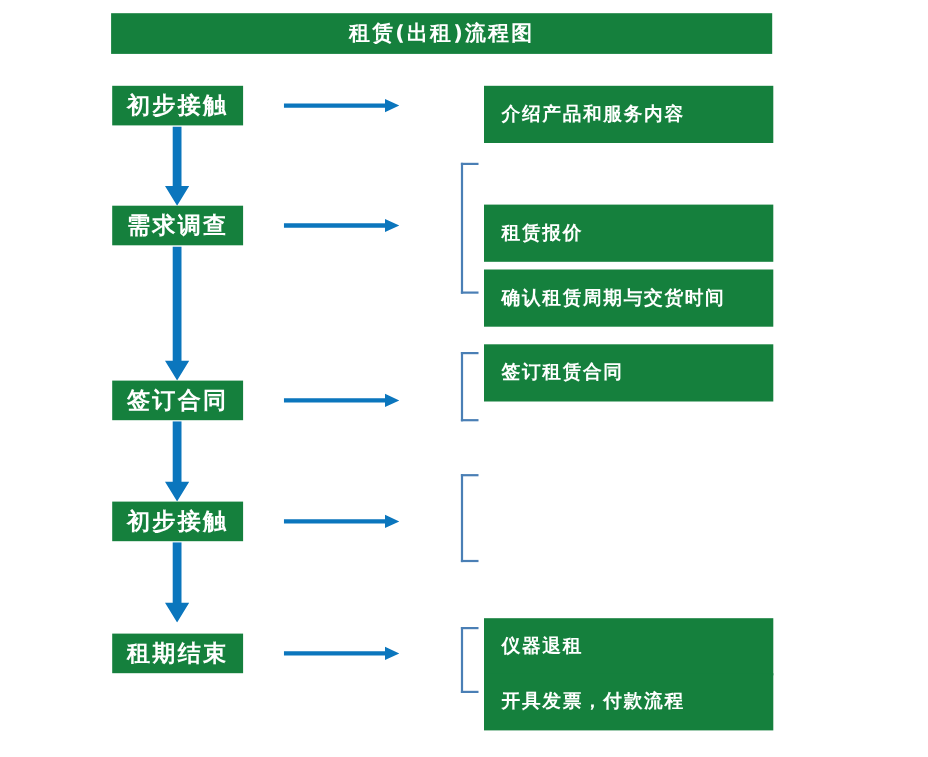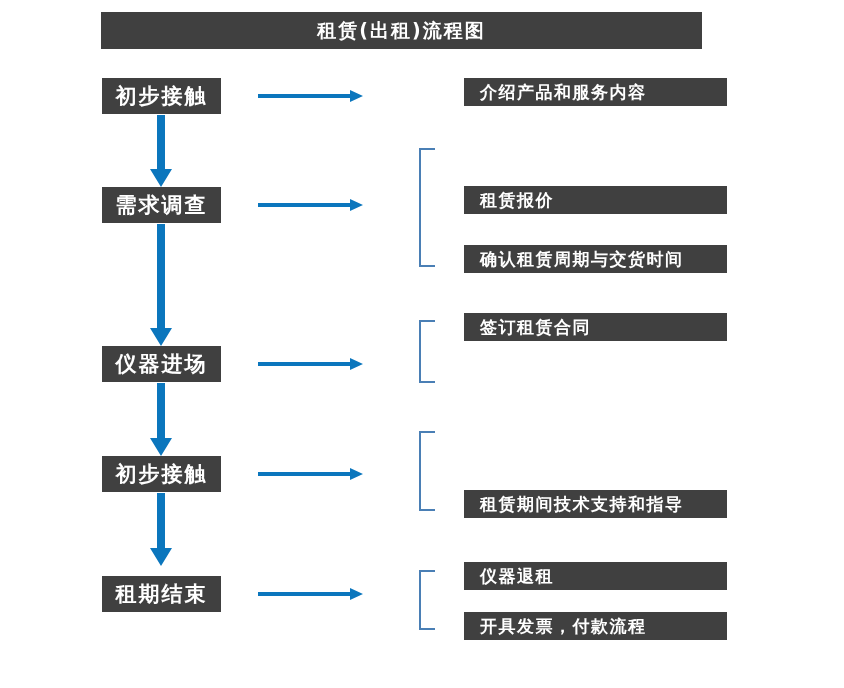--- a/index.html
+++ b/index.html
@@ -15,21 +15,21 @@
     overflow: hidden;
   }
   #canvas {
     position: absolute;
     left: 0; top: 0;
     width: 844px;
     height: 688px;
   }
   .box {
     position: absolute;
-    background: #404040;
+    background: #15803d;
     color: #ffffff;
     display: flex;
     align-items: center;
     box-sizing: border-box;
     font-weight: bold;
     letter-spacing: 1px;
     line-height: 1;
     white-space: nowrap;
   }
   .title-banner {
@@ -42,23 +42,23 @@
     letter-spacing: 2px;
   }
   .stage-box {
     width: 119px;
     height: 36px;
     justify-content: center;
     font-size: 21px;
     letter-spacing: 2px;
   }
   .task-box {
-    left: 464px;
+    left: 440px;
     width: 263px;
-    height: 28px;
+    height: 52px;
     justify-content: flex-start;
     padding-left: 16px;
     font-size: 17px;
     letter-spacing: 1.5px;
   }
   
   .h-arrow {
     position: absolute;
     width: 105px;
     height: 16px;
@@ -105,21 +105,21 @@
 
   <div class="bracket" style="left:419px; top:148px; height:119px;"></div>
 
   <div class="box task-box" style="top:186px;text-align:center;">租赁报价</div>
   <div class="box task-box" style="top:245px;">确认租赁周期与交货时间</div>
 
   <svg class="v-arrow" style="left:148px; top:224px; height:122px;" viewBox="0 0 26 122" preserveAspectRatio="none">
     <path d="M9 0 H17 V104 H24 L13 122 L2 104 H9 Z" fill="#0b76bd"></path>
   </svg>
 
-  <div class="box stage-box" style="left:102px; top:346px;">仪器进场</div>
+  <div class="box stage-box" style="left:102px; top:346px;">签订合同</div>
 
   <svg class="h-arrow" style="left:258px; top:356px;" viewBox="0 0 105 16">
     <path d="M0 6 H92 V2 L105 8 L92 14 V10 H0 Z" fill="#0b76bd"></path>
   </svg>
 
   <div class="bracket" style="left:419px; top:320px; height:63px;"></div>
 
   <div class="box task-box" style="top:313px;">签订租赁合同</div>
 
   <svg class="v-arrow" style="left:148px; top:383px; height:73px;" viewBox="0 0 26 73" preserveAspectRatio="none">
@@ -127,21 +127,20 @@
   </svg>
 
   <div class="box stage-box" style="left:102px; top:456px;">初步接触</div>
 
   <svg class="h-arrow" style="left:258px; top:466px;" viewBox="0 0 105 16">
     <path d="M0 6 H92 V2 L105 8 L92 14 V10 H0 Z" fill="#0b76bd"></path>
   </svg>
 
   <div class="bracket" style="left:419px; top:431px; height:80px;"></div>
 
-  <div class="box task-box" style="top:490px;">租赁期间技术支持和指导</div>
 
   <svg class="v-arrow" style="left:148px; top:493px; height:73px;" viewBox="0 0 26 73" preserveAspectRatio="none">
     <path d="M9 0 H17 V55 H24 L13 73 L2 55 H9 Z" fill="#0b76bd"></path>
   </svg>
 
   <div class="box stage-box" style="left:102px; top:576px;">租期结束</div>
 
   <svg class="h-arrow" style="left:258px; top:586px;" viewBox="0 0 105 16">
     <path d="M0 6 H92 V2 L105 8 L92 14 V10 H0 Z" fill="#0b76bd"></path>
   </svg>

